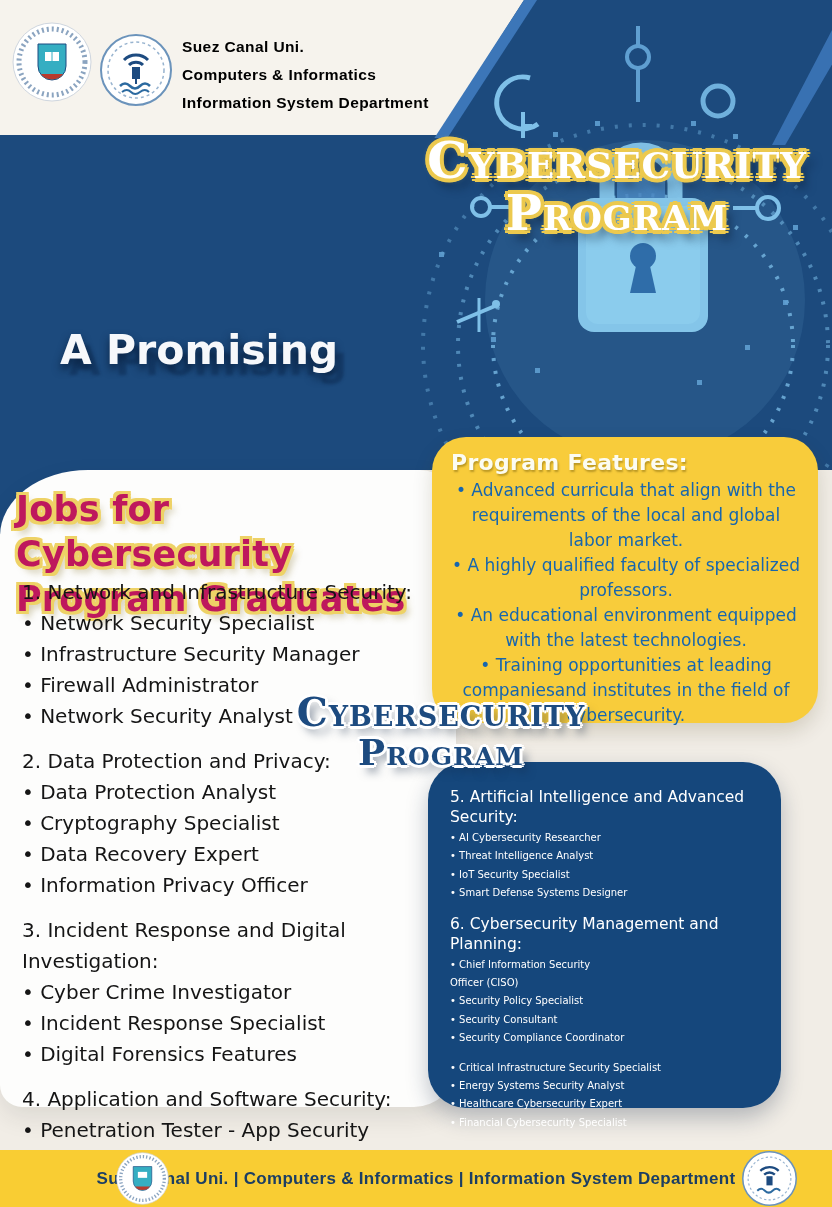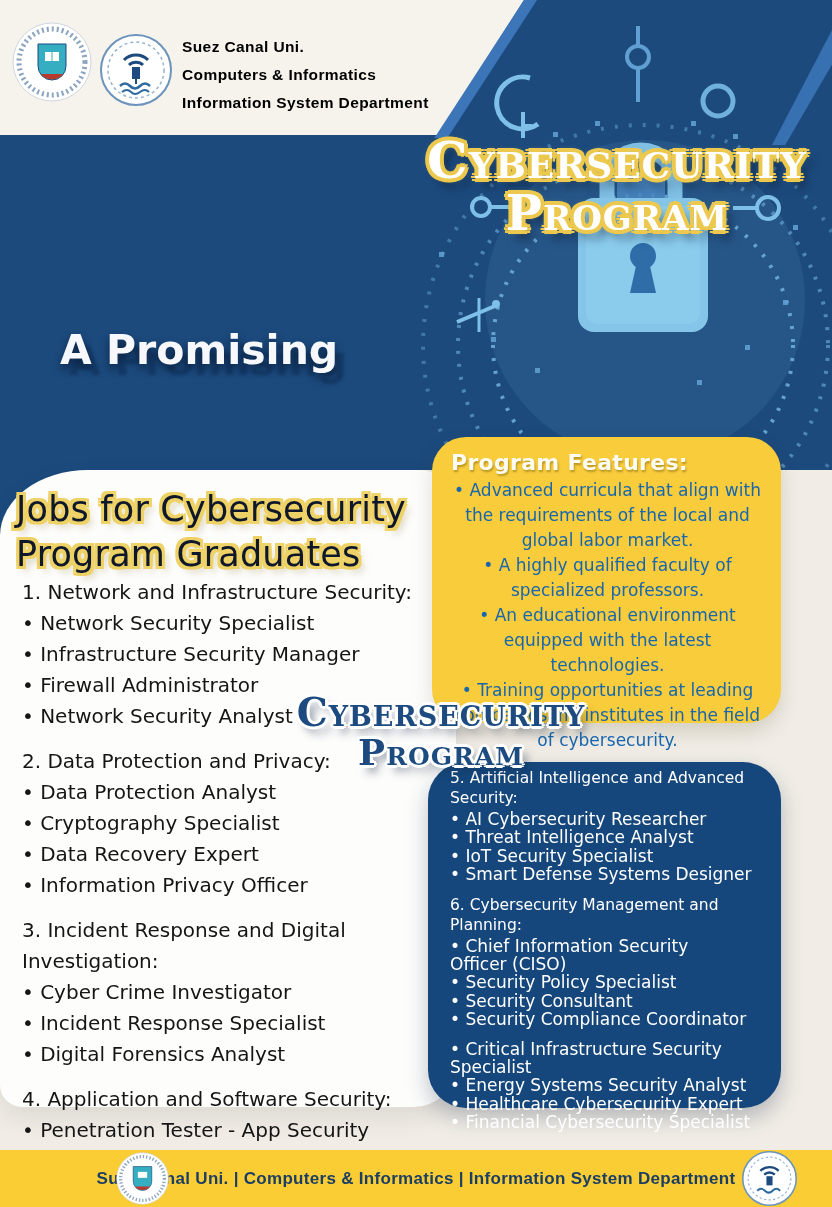--- a/index.html
+++ b/index.html
@@ -55,33 +55,33 @@
     font-weight:bold;font-size:41px;line-height:57px;white-space:pre-wrap;
     text-shadow:0 5px 9px rgba(8,30,60,.85), 9px 11px 3px rgba(10,35,70,.4);
   }
   
   .white-panel{
     position:absolute;left:0;top:470px;width:456px;height:637px;background:#fdfdfc;
     border-radius:88px 36px 42px 22px / 66px 36px 42px 22px;
     box-shadow:0 10px 24px rgba(40,40,40,.10);
   }
   .jobs-heading{
-    position:absolute;left:16px;top:487px;width:430px;color:#0f172a;
-    font-weight:400;font-size:35px;line-height:45px;letter-spacing:.2px;
+    position:absolute;left:16px;top:487px;width:430px;color:#be185d;
+    font-weight:700;font-size:35px;line-height:45px;letter-spacing:.2px;
     text-shadow:
       -3px -3px 0 #eed266, 3px -3px 0 #eed266, -3px 3px 0 #eed266, 3px 3px 0 #eed266,
       -3px 0 0 #eed266, 3px 0 0 #eed266, 0 -3px 0 #eed266, 0 3px 0 #eed266,
       5px 6px 7px rgba(120,100,20,.35);
   }
   .jobs-list{position:absolute;left:22px;top:577px;width:424px;color:#151515;
     font-size:20px;line-height:31px;}
   .job-section{margin-bottom:14px;}
   
   .features-box{
-    position:absolute;left:432px;top:437px;width:349px;height:286px;background:#f8cc3b;
+    position:absolute;left:432px;top:437px;width:386px;height:286px;background:#f8cc3b;
     border-radius:34px;padding:13px 17px 10px 19px;box-sizing:border-box;
     box-shadow:0 9px 20px rgba(60,50,0,.16);
   }
   .feat-title{
     color:#fcfcf2;font-weight:bold;font-size:22px;margin-bottom:3px;letter-spacing:.3px;
     text-shadow:1px 2px 2px rgba(90,70,0,.4);
   }
   .feat-item{color:#1766ae;font-weight:normal;font-size:17px;line-height:25px;text-align:center;}
   
   .title-mid{
@@ -93,26 +93,26 @@
   .mid-line2{font-size:36px;}
   .title-mid div{
     text-shadow:
       -2px -2px 0 #ffffff, 2px -2px 0 #ffffff, -2px 2px 0 #ffffff, 2px 2px 0 #ffffff,
       -3px 0 0 #ffffff, 3px 0 0 #ffffff, 0 -3px 0 #ffffff, 0 3px 0 #ffffff,
       6px 7px 8px rgba(20,40,70,.5);
   }
   
   .dark-box{
     position:absolute;left:428px;top:762px;width:353px;height:346px;background:#15477c;
-    border-radius:38px;padding:6px 16px 12px 22px;box-sizing:border-box;color:#ffffff;
+    border-radius:38px;padding:25px 16px 12px 22px;box-sizing:border-box;color:#ffffff;
     box-shadow:0 10px 22px rgba(20,40,70,.28);z-index:5;
   }
   .adv-section{margin-bottom:11px;}
   .adv-title{font-size:15.5px;line-height:20px;margin-bottom:2px;}
-  .adv-item{font-size:17px;line-height:18.4px;white-space:pre-line;}
+  .adv-item{font-size:10px;line-height:18.4px;white-space:pre-line;}
   
   .footer-bar{
     position:absolute;left:0;top:1150px;width:832px;height:57px;background:#f9cd33;
   }
   .footer-text{
     position:absolute;left:0;top:0;width:832px;height:57px;display:flex;
     align-items:center;justify-content:center;color:#1c3e63;
     font-family:"Liberation Sans", sans-serif;font-weight:bold;font-size:17px;letter-spacing:.3px;
   }
   .logo-footer-left{position:absolute;left:116px;top:2px;}
@@ -229,21 +229,21 @@
       <div class="js-title">2. Data Protection and Privacy:</div>
       <div class="js-item">• Data Protection Analyst</div>
       <div class="js-item">• Cryptography Specialist</div>
       <div class="js-item">• Data Recovery Expert</div>
       <div class="js-item">• Information Privacy Officer</div>
     </div>
     <div class="job-section">
       <div class="js-title">3. Incident Response and Digital Investigation:</div>
       <div class="js-item">• Cyber Crime Investigator</div>
       <div class="js-item">• Incident Response Specialist</div>
-      <div class="js-item">• Digital Forensics Analyst</div>
+      <div class="js-item">• Digital Forensics Features</div>
     </div>
     <div class="job-section">
       <div class="js-title">4. Application and Software Security:</div>
       <div class="js-item">• Penetration Tester - App Security</div>
       <div class="js-item">• Secure Software Developer</div>
       <div class="js-item">• Application Security Auditor</div>
 
     </div>
   </div>
 

